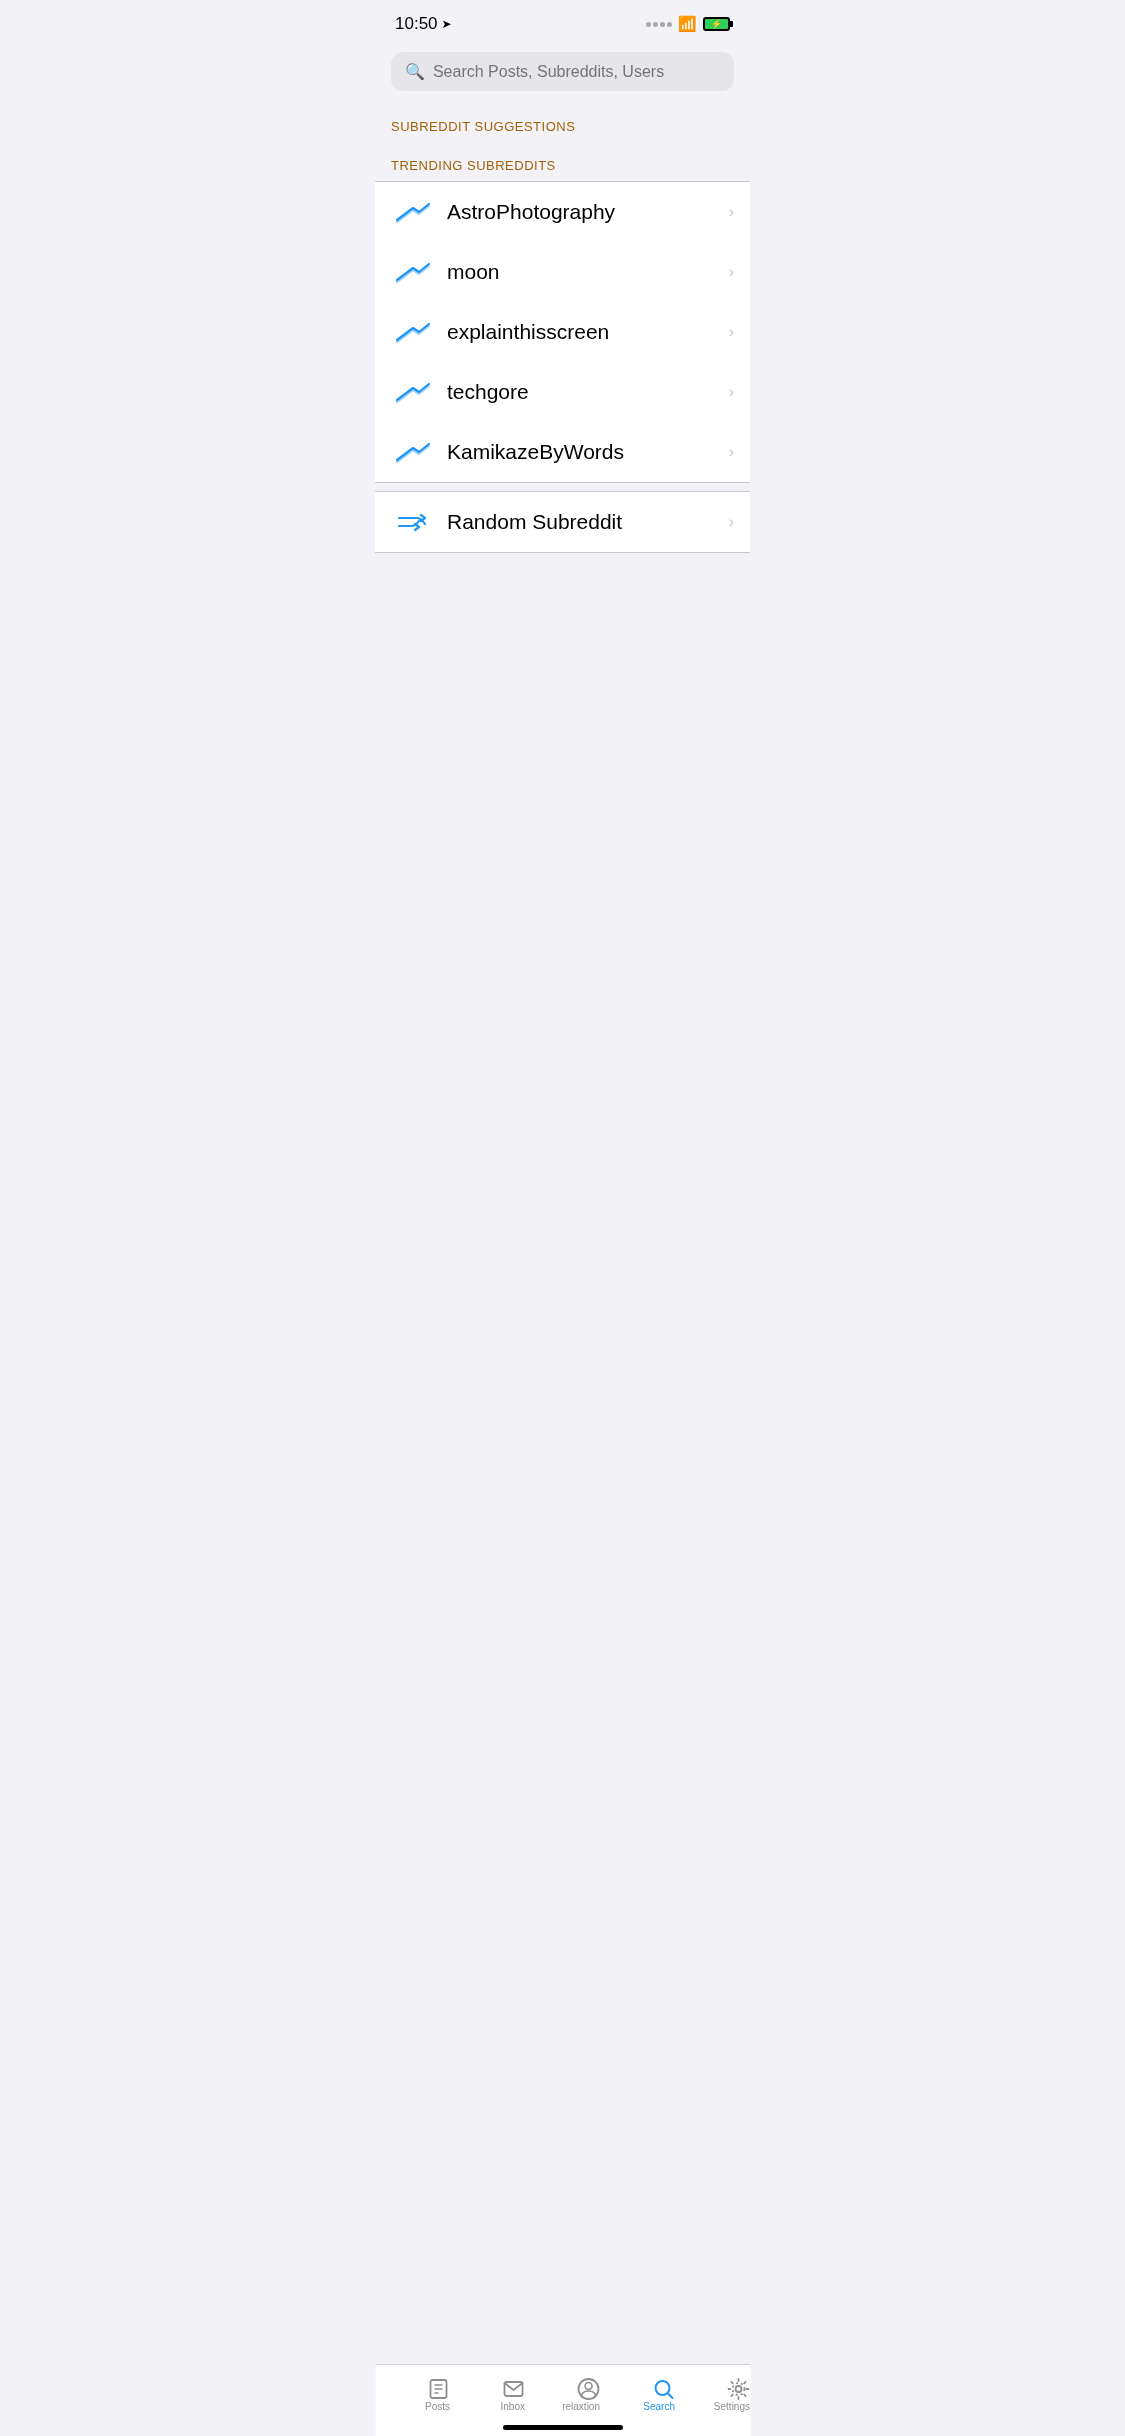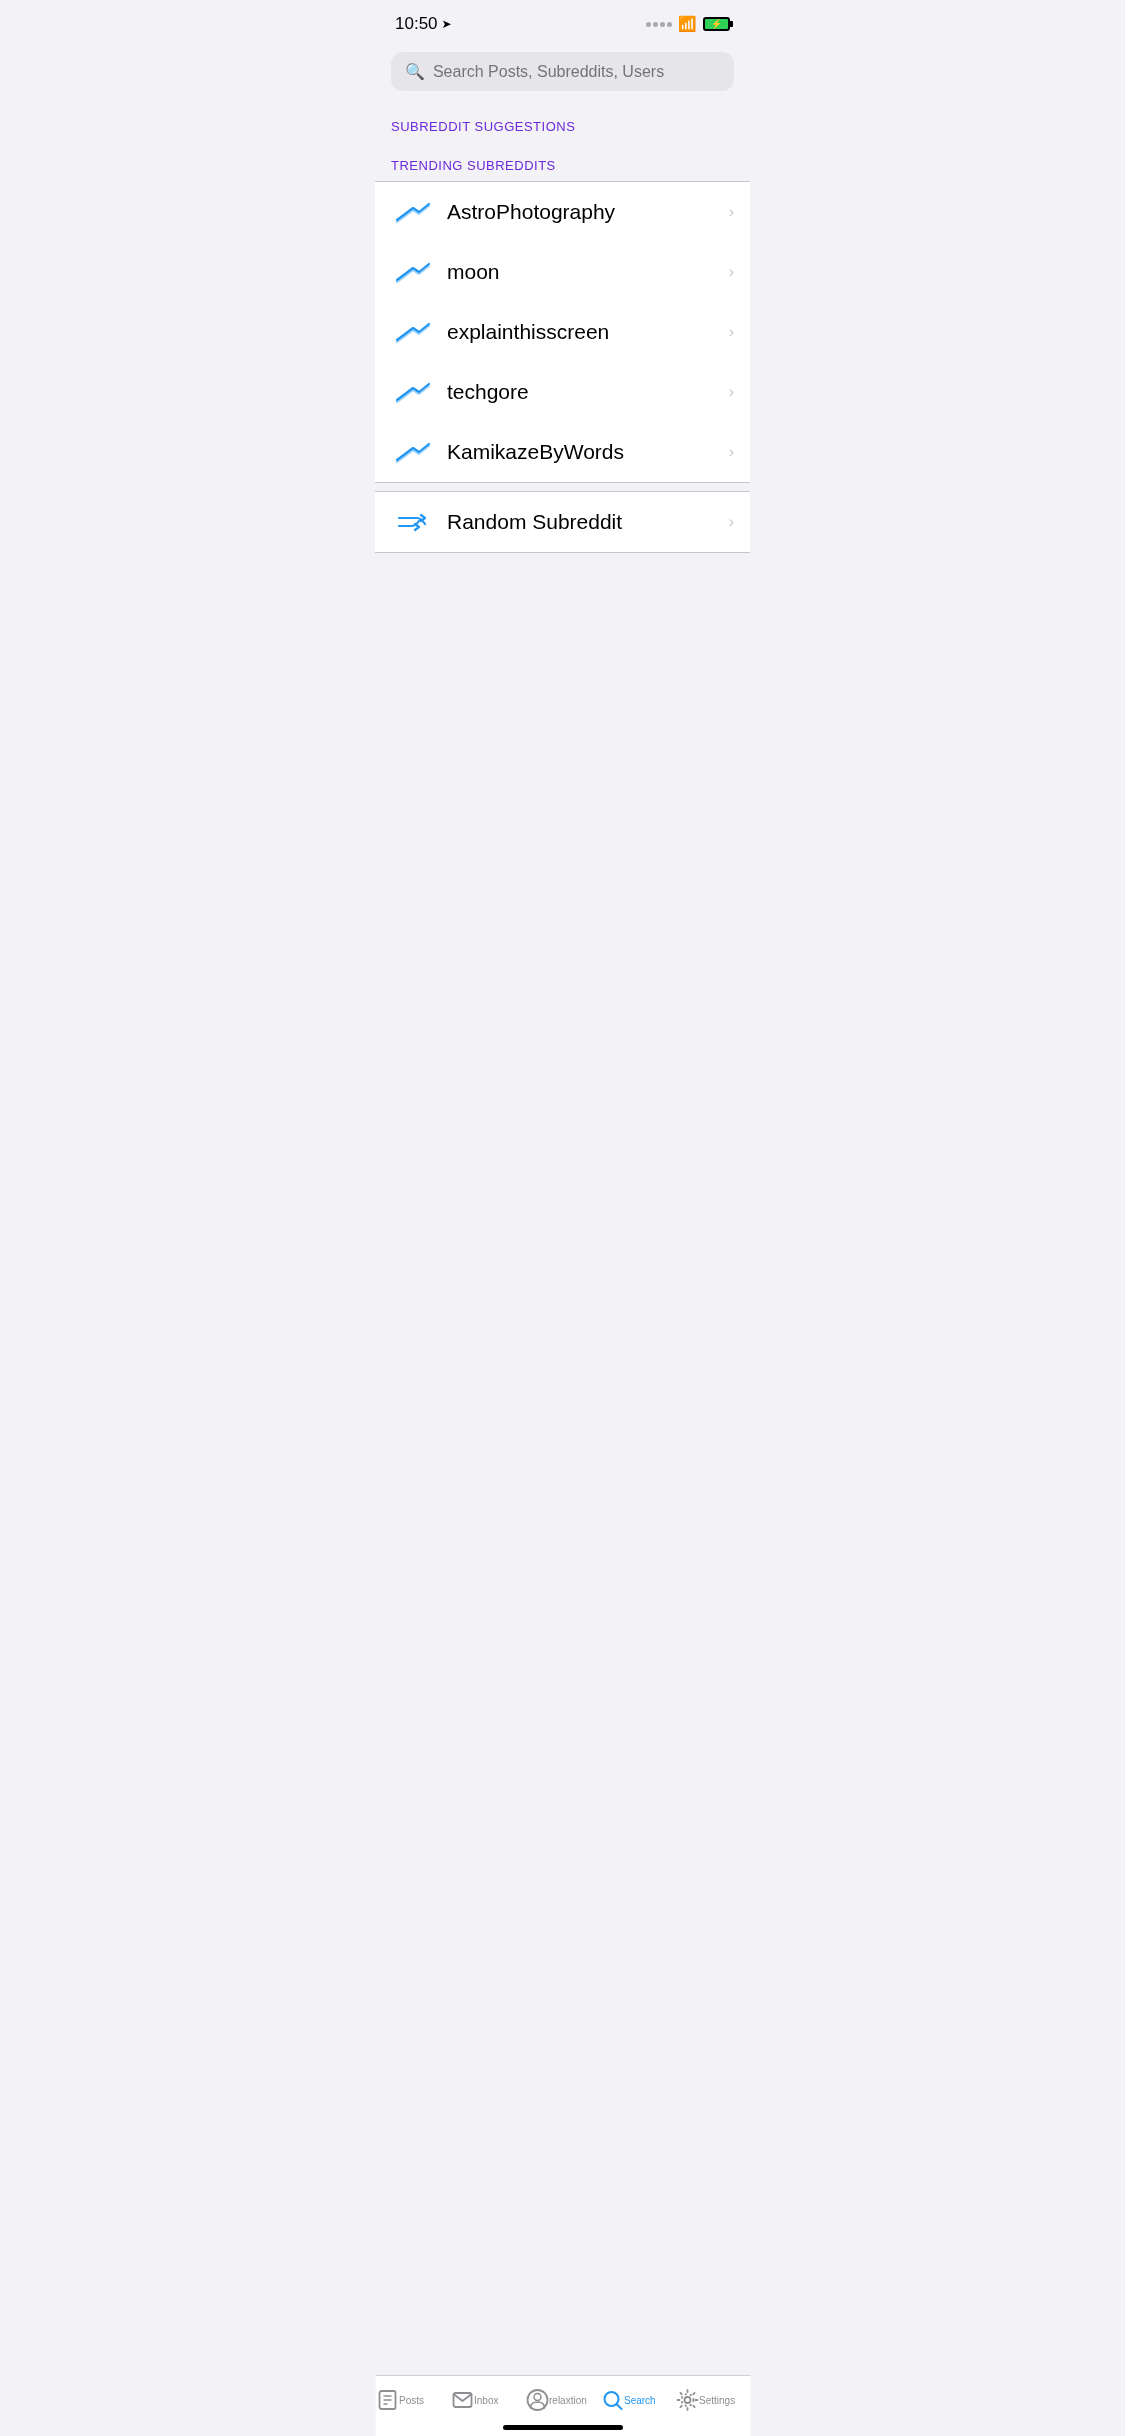--- a/index.html
+++ b/index.html
@@ -124,21 +124,21 @@
       background: none;
       border: none;
       outline: none;
     }
 
     
     .section-header {
       padding: 16px 16px 8px;
       font-size: 13px;
       font-weight: 500;
-      color: #6d28d9;
+      color: #a16207;
       letter-spacing: 0.5px;
       text-transform: uppercase;
       background: #f2f2f7;
     }
 
     
     .list-section {
       background: #ffffff;
       border-top: 1px solid #c6c6c8;
       border-bottom: 1px solid #c6c6c8;
@@ -202,22 +202,22 @@
       width: 375px;
       background: rgba(255, 255, 255, 0.95);
       border-top: 1px solid #d1d1d6;
       display: flex;
       padding: 8px 0 20px;
     }
 
     .tab-item {
       flex: 1;
       display: flex;
-      flex-direction: row;
-      align-items: center;
+      flex-direction: column;
+      align-items: flex-end;
       cursor: pointer;
       padding: 4px 0;
     }
 
     .tab-label {
       font-size: 10px;
       color: #8e8e93;
     }
 
     .tab-label.active {

